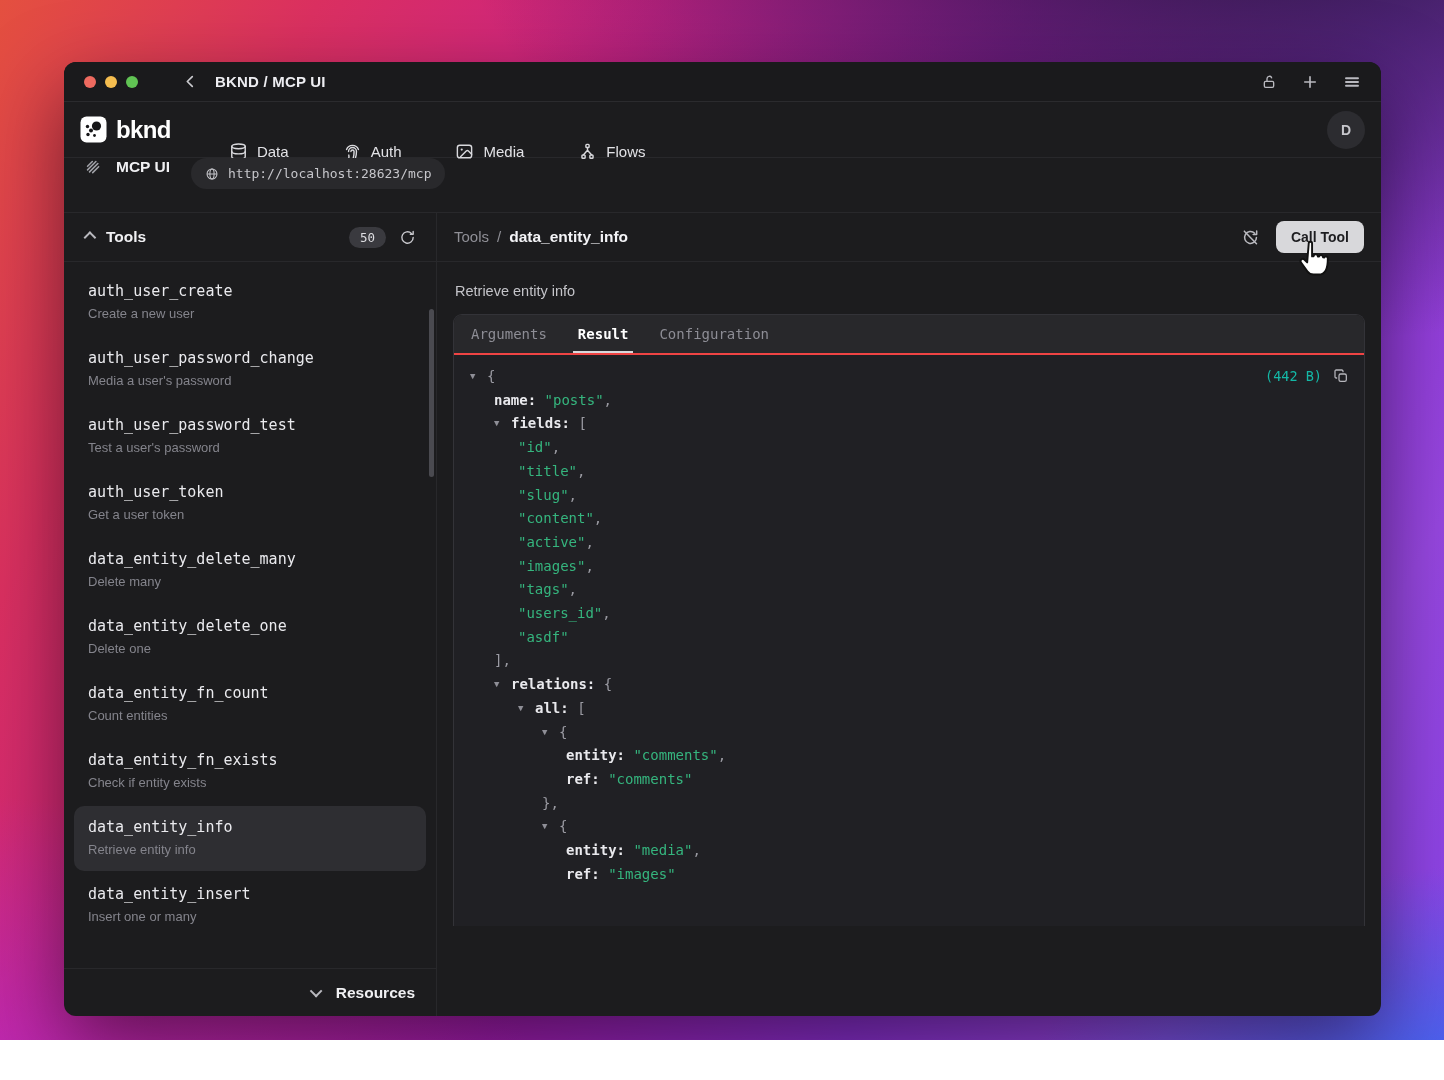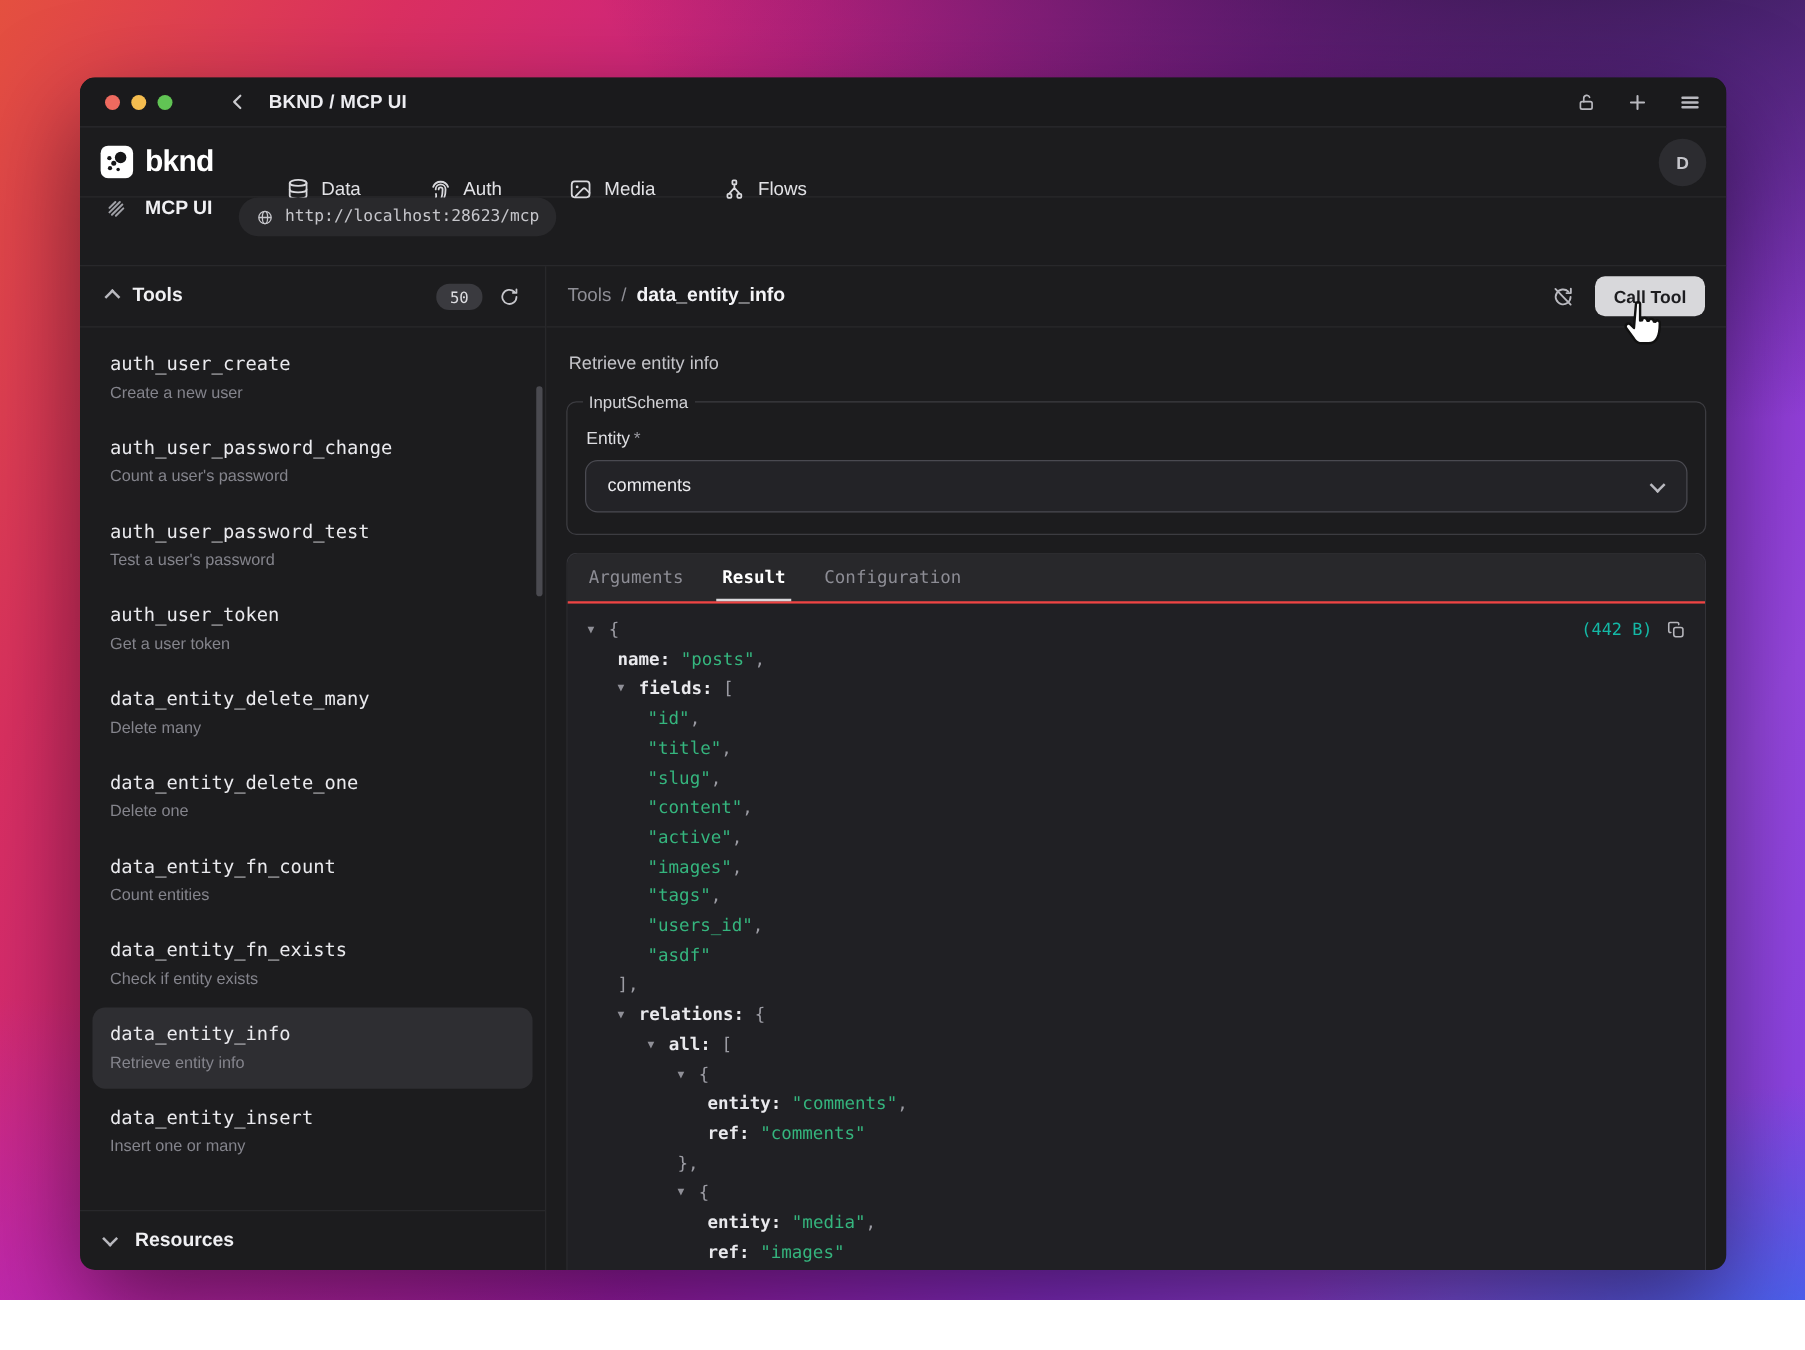--- a/index.html
+++ b/index.html
@@ -53,21 +53,21 @@
     font-family:"DejaVu Sans Mono", monospace; font-size:12.5px; color:#dddde1; }
   .chev { width:9px; height:9px; border-left:2px solid #b9b9bf; border-bottom:2px solid #b9b9bf; display:inline-block; }
   .chev.up { transform:rotate(135deg) translate(-1px,-1px); }
   .chev.down { transform:rotate(-45deg) translateY(-2px); }
   .s-list { flex:1; overflow:hidden; padding:8px 10px; }
   .tool { padding:12px 14px 14px; border-radius:10px; margin-bottom:2px; }
   .tool.selected { background:#2e2e32; }
   .tool-name { font-family:"DejaVu Sans Mono", monospace; font-size:15px; color:#eaeaee; }
   .tool-desc { font-size:13px; color:#84848c; margin-top:6px; }
   .s-thumb { position:absolute; right:2px; top:96px; width:5px; height:168px; border-radius:3px; background:#4a4a50; }
-  .s-footer { height:48px; flex:0 0 48px; border-top:1px solid #28282b; display:flex; align-items:center; padding:0 21px; gap:14px; }
+  .s-footer { height:48px; flex:0 0 48px; border-top:1px solid #28282b; display:flex; align-items:center; padding:0 21px; gap:14px;justify-content:flex-end; }
   .s-footer .s-title { font-size:15.5px; }
   
   .main { flex:1; display:flex; flex-direction:column; min-width:0; overflow:hidden; }
   .m-header { height:49px; flex:0 0 49px; border-bottom:1px solid #28282b; display:flex; align-items:center; padding:0 17px; position:relative; }
   .crumb { display:flex; align-items:baseline; gap:8px; font-size:15px; }
   .crumb-root, .crumb-sep { color:#8f8f96; }
   .crumb-cur { color:#f4f4f7; font-weight:700; font-size:15.5px; }
   .m-actions { margin-left:auto; display:flex; align-items:center; gap:16px; }
   .icon-btn { display:flex; align-items:center; color:#b9b9bf; }
   .call-btn { background:#d8d8db; color:#1d1d20; border:none; border-radius:8px; font-size:14px; font-weight:600;
@@ -219,21 +219,21 @@
           </span>
         </div>
         <div class="s-list">
   <div class="tool">
     <div class="tool-name">auth_user_create</div>
     <div class="tool-desc">Create a new user</div>
   </div>
 
   <div class="tool">
     <div class="tool-name">auth_user_password_change</div>
-    <div class="tool-desc">Count a user's password</div>
+    <div class="tool-desc">Media a user's password</div>
   </div>
 
   <div class="tool">
     <div class="tool-name">auth_user_password_test</div>
     <div class="tool-desc">Test a user's password</div>
   </div>
 
   <div class="tool">
     <div class="tool-name">auth_user_token</div>
     <div class="tool-desc">Get a user token</div>
@@ -296,30 +296,20 @@
           <span class="cursor">
             <svg width="42" height="42" viewBox="0 0 24 24">
               <path d="M9 3c0-1.15 1.9-1.15 1.9 0v7.5l.9-.1c.2-1.5 2.3-1.4 2.4.2l.7.05c.3-1.3 2.2-1.1 2.3.4l.7.1c.4-1 2-.8 2 .6 0 2.6-.3 5.2-1.2 6.8-.8 1.4-1.7 2.35-3.9 2.35h-3.1c-1.5 0-2.7-.7-3.5-1.9l-3.6-5c-1-1.4.8-2.8 2-1.6l1.5 1.55z" fill="#ffffff" stroke="#111111" stroke-width="1.1" stroke-linejoin="round"></path>
             </svg>
           </span>
         </div>
 
         <div class="m-body">
           <div class="tool-desc-line">Retrieve entity info</div>
 
-          <fieldset class="schema">
-            <legend>InputSchema</legend>
-            <div class="field-label">
-              <span>Entity</span><span class="req">*</span>
-            </div>
-            <div class="select">
-              <span>comments</span>
-              <span class="chev down"></span>
-            </div>
-          </fieldset>
 
           <div class="result-card">
             <div class="tabs">
               <span class="tab">Arguments</span>
               <span class="tab active">Result</span>
               <span class="tab">Configuration</span>
             </div>
             <div class="json-panel">
               <div class="json-meta">
                 <span>(442 B)</span>

